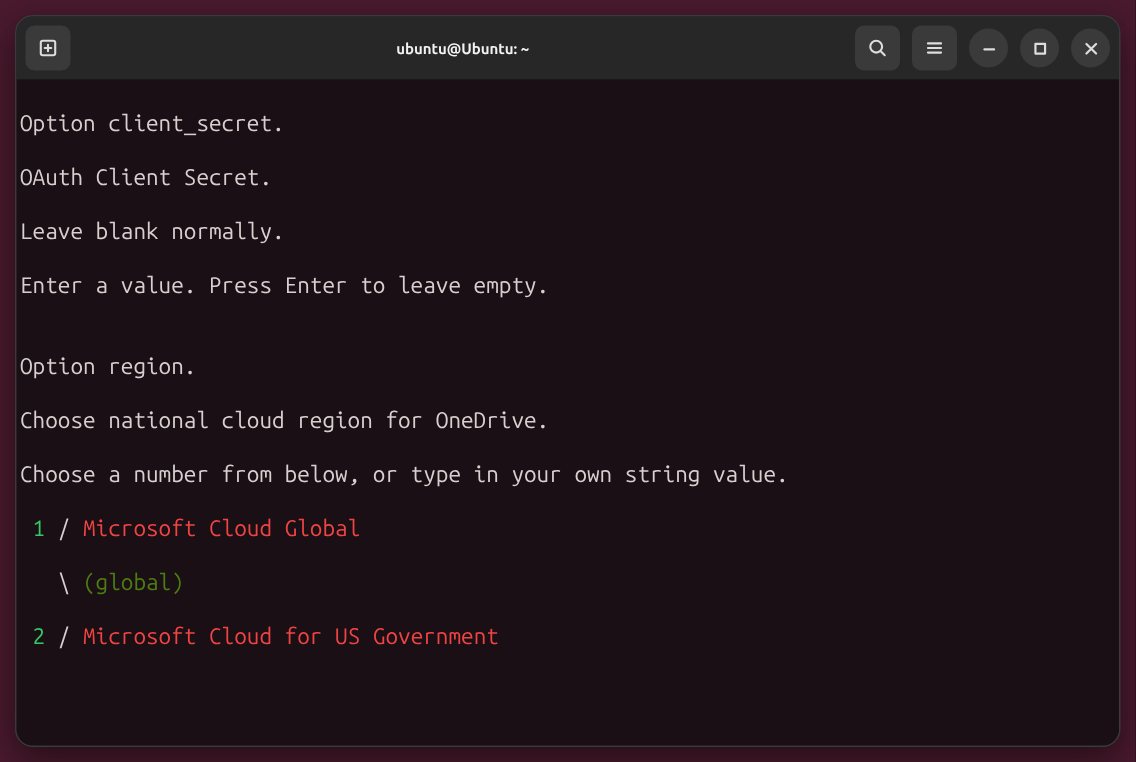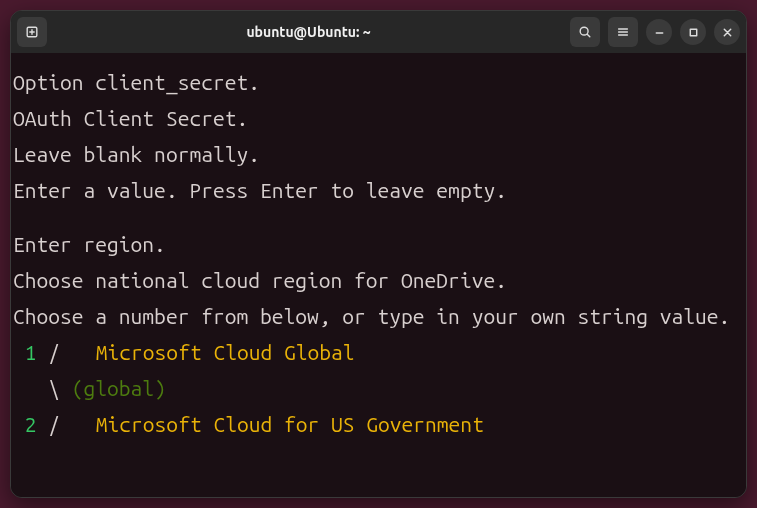--- a/index.html
+++ b/index.html
@@ -26,51 +26,51 @@
     }
     .titlebar {
       height: 42px;
       background: #272727;
       display: flex;
       align-items: center;
       padding: 0 6px;
       gap: 8px;
     }
     .tb-left, .tb-right { display: flex; align-items: center; gap: 8px; }
-    .tb-center { flex: 1; text-align: center; color: #f2f2f2; font-family: "Ubuntu", sans-serif; font-size: 14px; font-weight: bold; }
+    .tb-center { flex: 1; text-align: center; color: #f2f2f2; font-family: "Ubuntu", sans-serif; font-size: 10px; font-weight: bold; }
     .tb-btn {
       width: 30px; height: 30px;
       border-radius: 6px;
       background: #3a3a3a;
       display: flex; align-items: center; justify-content: center;
       color: #e0e0e0;
       cursor: pointer;
     }
     .tb-btn.round { border-radius: 50%; width: 26px; height: 26px; background: #3a3a3a; }
     .tb-btn.round.close { background: #3a3a3a; }
     .tb-btn svg { width: 14px; height: 14px; stroke: #ddd; fill: none; stroke-width: 1.6; stroke-linecap: round; stroke-linejoin: round; }
     .tb-btn.round svg { width: 11px; height: 11px; }
     .terminal {
       flex: 1;
       background: #1a0f14;
       padding: 0 4px 4px 4px;
       color: #d8d0cf;
-      font-size: 21px;
+      font-size: 15px;
       line-height: 18px;
       white-space: pre;
       overflow: hidden;
       position: relative;
     }
     .scroll-wrap { position: absolute; inset: 0; overflow-y: auto; overflow-x: hidden; padding: 2px 8px 2px 2px; }
     .scroll-wrap::-webkit-scrollbar { width: 10px; }
     .scroll-wrap::-webkit-scrollbar-track { background: transparent; }
     .scroll-wrap::-webkit-scrollbar-thumb { background: #5c5255; border-radius: 5px; }
     .line { display: block; }
     .num { color: #35c864; }
-    .desc { color: #eab308; margin-left: 24px; }
+    .desc { color: #ef4444; }
     .slash { color: #d8d0cf; }
     .back { color: #d8d0cf; }
     .val { color: #4d7c0f; }
   </style>
 </head>
 <body>
 
 <div class="window">
   <div class="titlebar">
     <div class="tb-left">
@@ -111,21 +111,21 @@
       </div>
     </div>
   </div>
   <div class="terminal">
     <div class="scroll-wrap">
 <span class="line">Option client_secret.</span>
 <span class="line">OAuth Client Secret.</span>
 <span class="line">Leave blank normally.</span>
 <span class="line">Enter a value. Press Enter to leave empty.</span>
 <span class="line"></span>
-<span class="line">Enter region.</span>
+<span class="line">Option region.</span>
 <span class="line">Choose national cloud region for OneDrive.</span>
 <span class="line">Choose a number from below, or type in your own string value.</span>
 <span class="line"><span class="num"> 1 </span><span class="slash">/ </span><span class="desc">Microsoft Cloud Global</span></span>
 <span class="line"><span class="back">   \ </span><span class="val">(global)</span></span>
 <span class="line"><span class="num"> 2 </span><span class="slash">/ </span><span class="desc">Microsoft Cloud for US Government</span></span>
 
 
 
 
 

